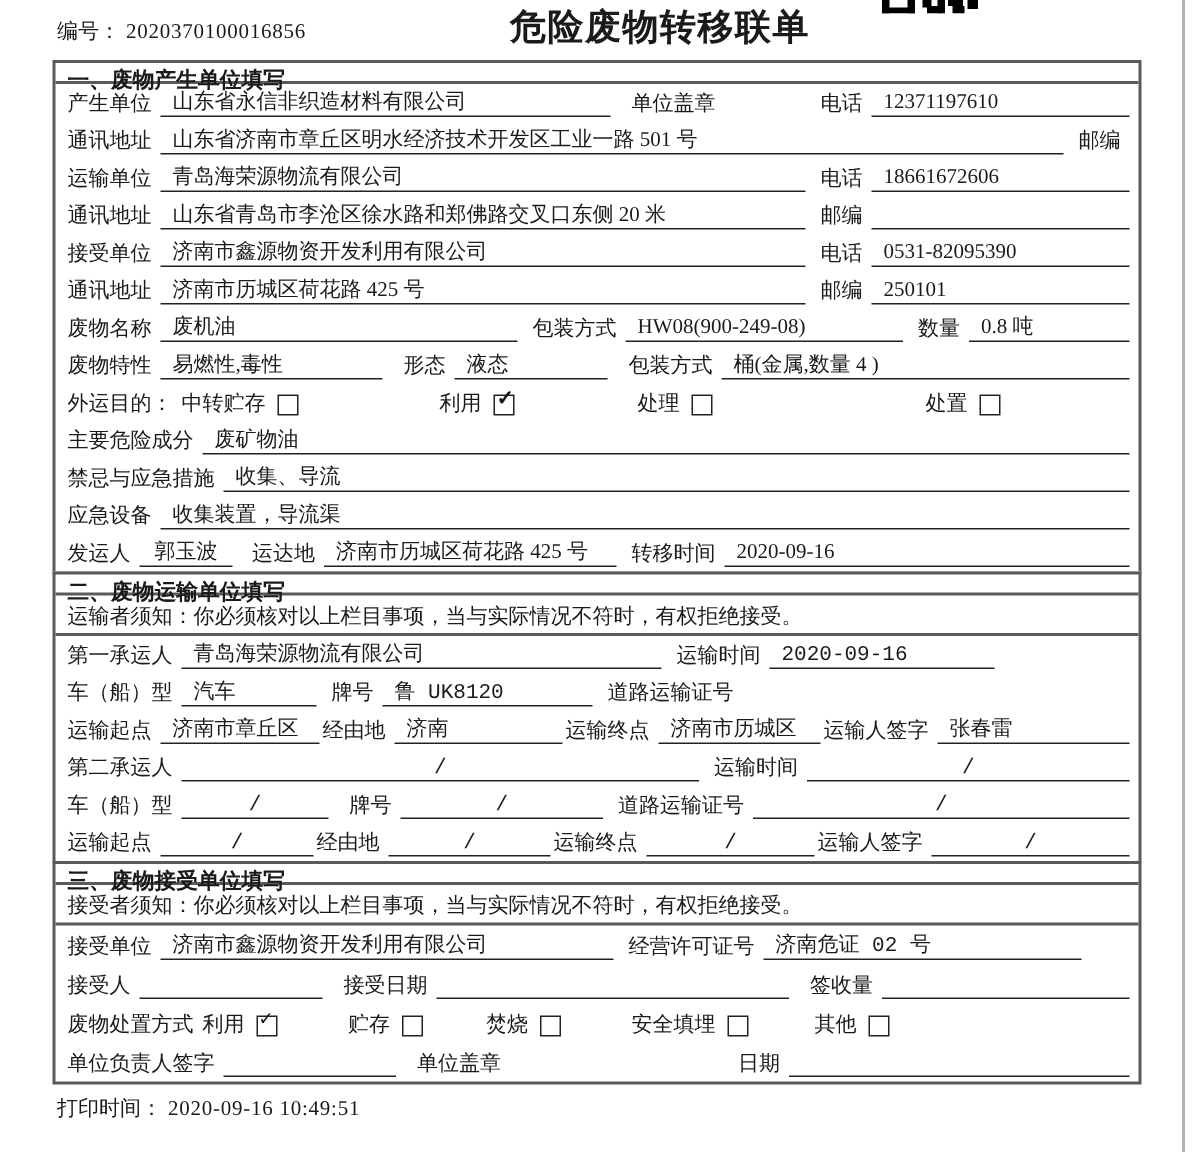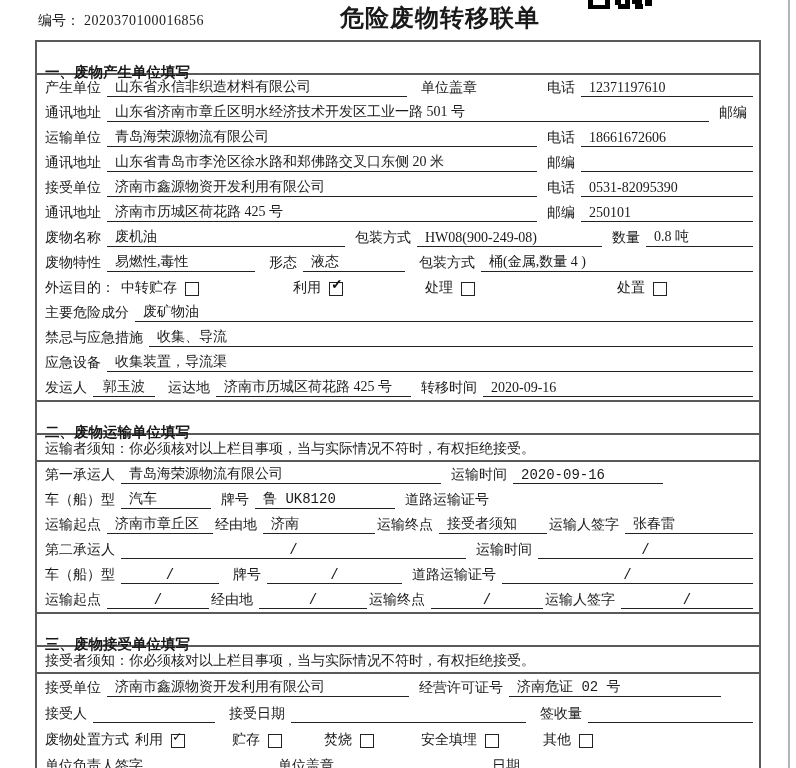--- a/index.html
+++ b/index.html
@@ -10,21 +10,21 @@
   .tophead{position:relative;height:40px;}
   .doc-no{position:absolute;left:38px;top:12px;font-size:14px;white-space:nowrap;}
   .doc-no .nv{margin-left:4px;letter-spacing:0.5px;}
   .doc-title{position:absolute;left:84px;right:0;top:2px;text-align:center;
              font-size:24px;font-weight:bold;letter-spacing:1px;}
   .qr{position:absolute;left:588px;top:0;}
   
   .sec{border:2px solid #5a5a5a;margin:0 35px;background:#fff;box-sizing:border-box;}
   .sec + .sec{margin-top:-2px;font-family:Liberation Mono, monospace;}
   .sec-h{height:14px;box-sizing:border-box;border-bottom:2px solid #5a5a5a;
-         font-weight:bold;font-size:14.5px;padding:2px 8px 0 8px;margin-top:19px;}
+         font-weight:bold;font-size:14.5px;padding:2px 8px 0 8px;}
   .notice{height:27px;box-sizing:border-box;border-bottom:2px solid #5a5a5a;
           padding:5px 8px 0 8px;font-size:14px;}
   
   .row{display:flex;align-items:flex-end;box-sizing:border-box;
        height:25px;padding:0 6px 3px 6px;font-size:14px;}
   .row26{height:26px;}
   .lbl{white-space:nowrap;margin:0 6px 0 2px;}
   .u{border-bottom:1px solid #222;white-space:nowrap;box-sizing:border-box;
      padding:0 0 0 8px;overflow:hidden;}
   .u.c{text-align:center;padding:0;}
@@ -195,21 +195,21 @@
       <span class="u" style="width:140px">鲁 UK8120</span>
       <span class="lbl ml10">道路运输证号</span>
     </div>
 
     <div class="row">
       <span class="lbl">运输起点</span>
       <span class="u" style="width:106px">济南市章丘区</span>
       <span class="lbl">经由地</span>
       <span class="u" style="width:112px">济南</span>
       <span class="lbl">运输终点</span>
-      <span class="u" style="width:108px">接受者须知</span>
+      <span class="u" style="width:108px">济南市历城区</span>
       <span class="lbl">运输人签字</span>
       <span class="u grow">张春雷</span>
     </div>
 
     <div class="row">
       <span class="lbl">第二承运人</span>
       <span class="u c" style="width:345px">/</span>
       <span class="lbl ml10">运输时间</span>
       <span class="u c grow">/</span>
     </div>

